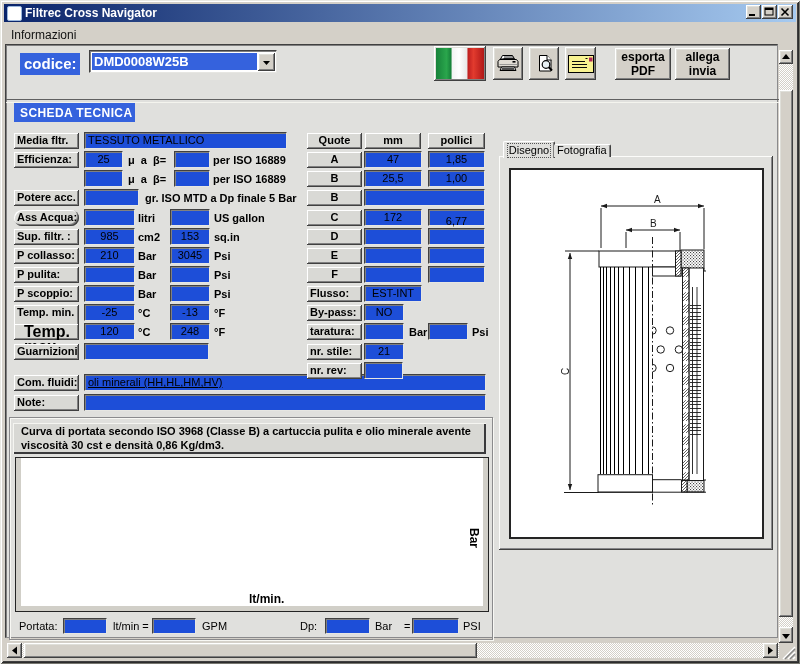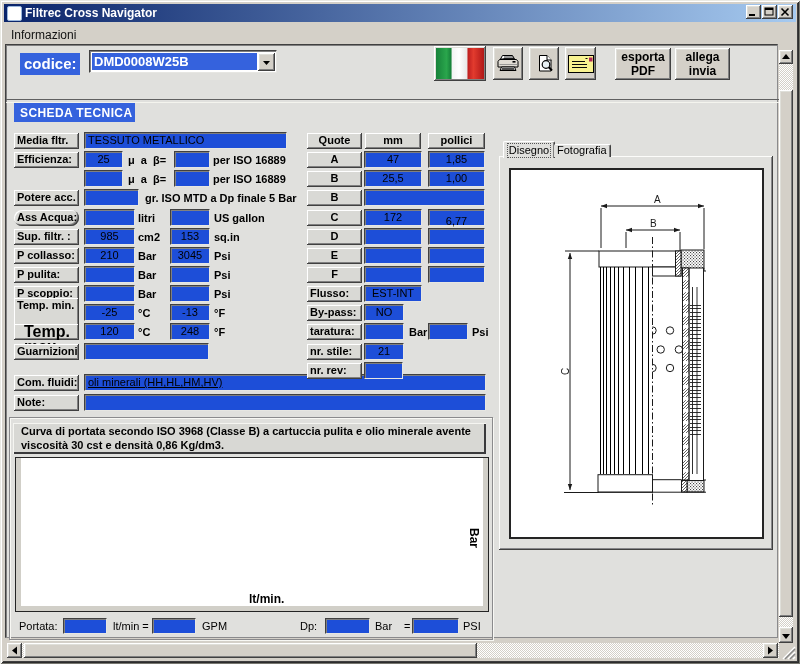--- a/index.html
+++ b/index.html
@@ -110,21 +110,21 @@
 <div class="abs lbl" style="left:14px;top:267px;width:65px;height:16px;font-size:11px;line-height:15px;padding-left:3px;box-sizing:border-box;text-align:left;">P pulita:</div>
 <div class="abs tb" style="left:84px;top:266px;width:51px;height:17px;box-sizing:border-box;font-size:11px;font-weight:normal;line-height:14px;text-align:center;padding:0 3px;color:#000;"></div>
 <div class="abs bt" style="left:138px;top:269px;font-size:11px;">Bar</div>
 <div class="abs tb" style="left:170px;top:266px;width:40px;height:17px;box-sizing:border-box;font-size:11px;font-weight:normal;line-height:14px;text-align:center;padding:0 3px;color:#000;"></div>
 <div class="abs bt" style="left:214px;top:269px;font-size:11px;">Psi</div>
 <div class="abs lbl" style="left:14px;top:286px;width:65px;height:16px;font-size:11px;line-height:15px;padding-left:3px;box-sizing:border-box;text-align:left;">P scoppio:</div>
 <div class="abs tb" style="left:84px;top:285px;width:51px;height:17px;box-sizing:border-box;font-size:11px;font-weight:normal;line-height:14px;text-align:center;padding:0 3px;color:#000;"></div>
 <div class="abs bt" style="left:138px;top:288px;font-size:11px;">Bar</div>
 <div class="abs tb" style="left:170px;top:285px;width:40px;height:17px;box-sizing:border-box;font-size:11px;font-weight:normal;line-height:14px;text-align:center;padding:0 3px;color:#000;"></div>
 <div class="abs bt" style="left:214px;top:288px;font-size:11px;">Psi</div>
-<div class="abs lbl" style="left:14px;top:298px;width:65px;height:33px;font-size:11px;line-height:15px;padding-left:3px;box-sizing:border-box;text-align:left;">Temp. min.</div>
+<div class="abs lbl" style="left:14px;top:305px;width:65px;height:33px;font-size:11px;line-height:15px;padding-left:3px;box-sizing:border-box;text-align:left;">Temp. min.</div>
 <div class="abs tb" style="left:84px;top:304px;width:51px;height:17px;box-sizing:border-box;font-size:11px;font-weight:normal;line-height:14px;text-align:center;padding:0 3px;color:#000;">-25</div>
 <div class="abs bt" style="left:138px;top:307px;font-size:11px;">°C</div>
 <div class="abs tb" style="left:170px;top:304px;width:40px;height:17px;box-sizing:border-box;font-size:11px;font-weight:normal;line-height:14px;text-align:center;padding:0 3px;color:#000;">-13</div>
 <div class="abs bt" style="left:214px;top:307px;font-size:11px;">°F</div>
 <div class="abs lbl" style="left:14px;top:324px;width:65px;height:16px;font-size:16px;line-height:15px;padding-left:10px;box-sizing:border-box;text-align:left;">Temp. max.</div>
 <div class="abs tb" style="left:84px;top:323px;width:51px;height:17px;box-sizing:border-box;font-size:11px;font-weight:normal;line-height:14px;text-align:center;padding:0 3px;color:#000;">120</div>
 <div class="abs bt" style="left:138px;top:326px;font-size:11px;">°C</div>
 <div class="abs tb" style="left:170px;top:323px;width:40px;height:17px;box-sizing:border-box;font-size:11px;font-weight:normal;line-height:14px;text-align:center;padding:0 3px;color:#000;">248</div>
 <div class="abs bt" style="left:214px;top:326px;font-size:11px;">°F</div>
 <div class="abs lbl" style="left:14px;top:344px;width:65px;height:16px;font-size:11px;line-height:15px;padding-left:3px;box-sizing:border-box;text-align:left;">Guarnizioni</div>

